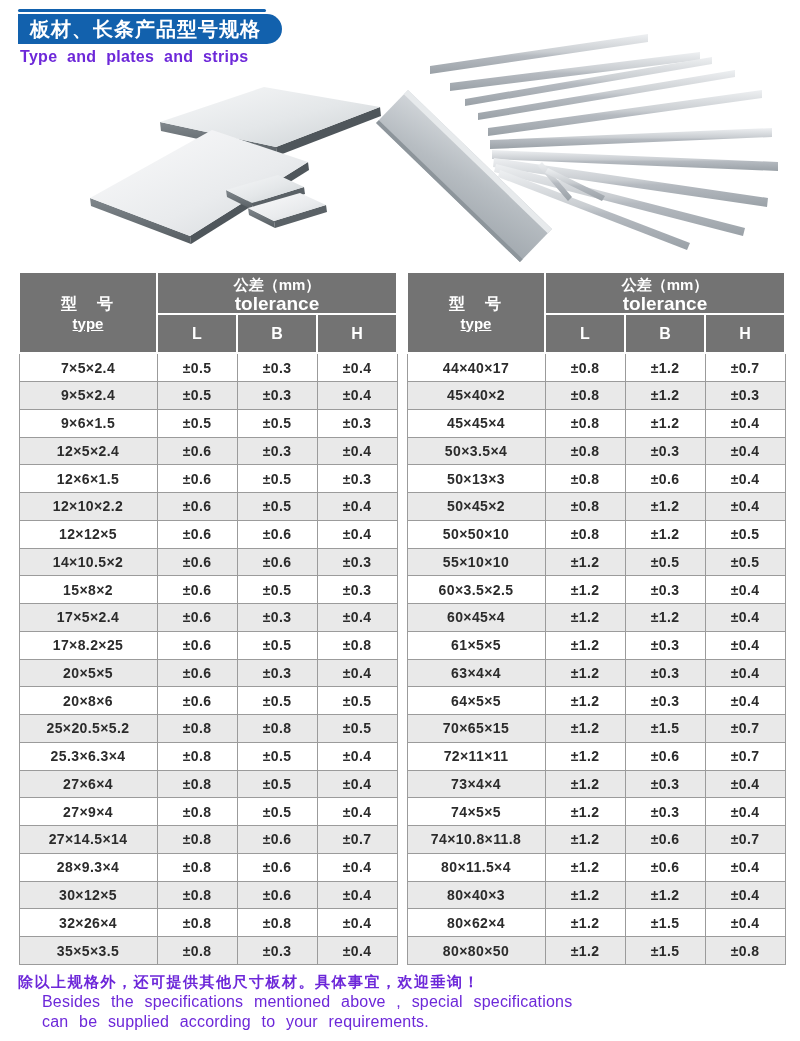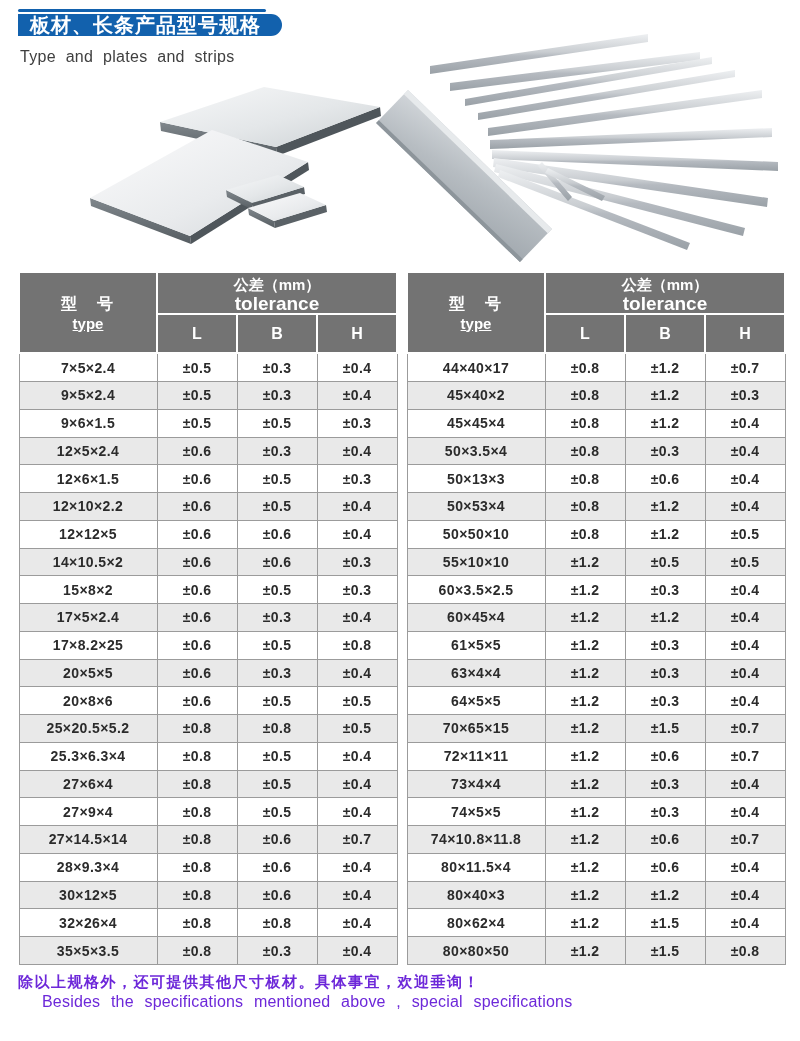--- a/index.html
+++ b/index.html
@@ -1,24 +1,24 @@
 <!DOCTYPE html>
 <html><head>
 <meta charset="utf-8">
 <style>
   html,body{margin:0;padding:0;background:#fff;}
   .page{position:relative;width:800px;height:1041px;background:#ffffff;overflow:hidden;
         font-family:"Liberation Sans","DejaVu Sans",sans-serif;}
 
   
   .topline{position:absolute;left:18px;top:9px;width:248px;height:3px;background:#1261ad;border-radius:2px;}
-  .badge{position:absolute;left:18px;top:14px;width:252px;height:22px;background:#1261ad;
+  .badge{position:absolute;left:18px;top:14px;width:252px;height:30px;background:#1261ad;
          border-radius:0 16px 16px 0;color:#fff;display:flex;align-items:center;padding-left:12px;}
   .badge span{font-size:20px;font-weight:bold;letter-spacing:1px;}
-  .subtitle{position:absolute;left:20px;top:48px;font-size:16px;font-weight:normal;color:#404040;
+  .subtitle{position:absolute;left:20px;top:48px;font-size:16px;font-weight:bold;color:#6d28d9;
             word-spacing:5px;letter-spacing:0.3px;}
 
   
   .hero{position:absolute;left:0;top:12px;width:800px;height:252px;}
 
   
   .tables{position:absolute;left:18px;top:271px;display:flex;gap:8px;}
   table.spec{width:378px;height:694px;border-collapse:collapse;table-layout:fixed;
              border:1px solid #9b9b9b;}
   table.spec col.c-type{width:138px;}
@@ -338,21 +338,21 @@
             <td>±0.3</td>
             <td>±0.4</td>
           </tr>
           <tr>
             <td>50×13×3</td>
             <td>±0.8</td>
             <td>±0.6</td>
             <td>±0.4</td>
           </tr>
           <tr>
-            <td>50×53×4</td>
+            <td>50×45×2</td>
             <td>±0.8</td>
             <td>±1.2</td>
             <td>±0.4</td>
           </tr>
           <tr>
             <td>50×50×10</td>
             <td>±0.8</td>
             <td>±1.2</td>
             <td>±0.5</td>
           </tr>
@@ -447,15 +447,16 @@
             <td>±0.8</td>
           </tr>
         </tbody>
     </table>
 
   </div>
 
   <div class="footer">
     <div class="zh">除以上规格外，还可提供其他尺寸板材。具体事宜，欢迎垂询！</div>
     <div class="en">Besides the specifications mentioned above , special specifications</div>
+    <div class="en">can be supplied according to your requirements.</div>
   </div>
 
 </div>
 
 </body></html>

